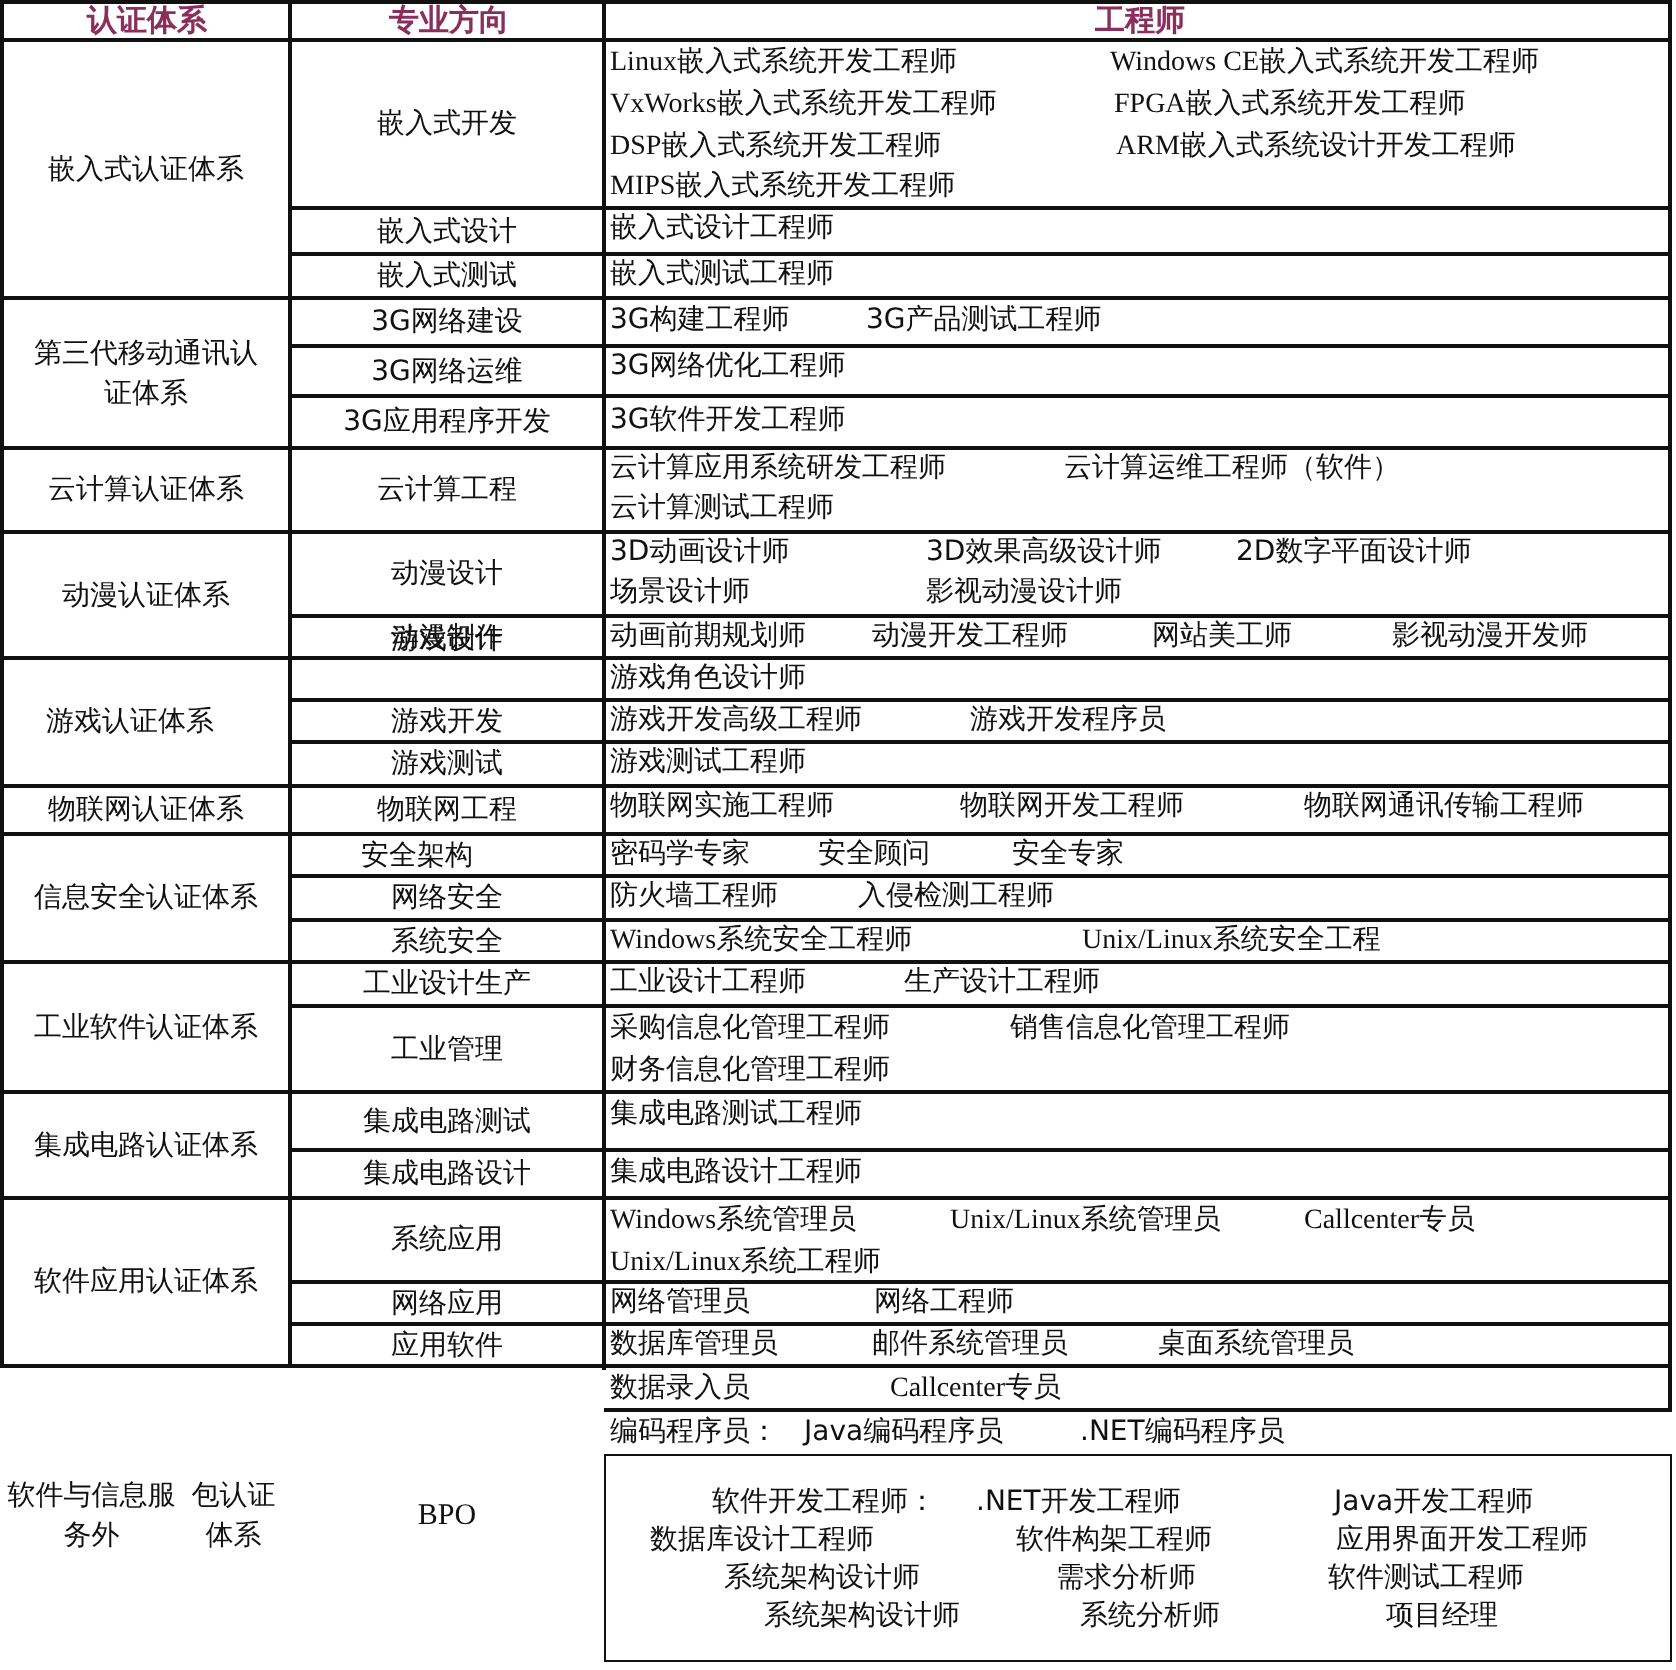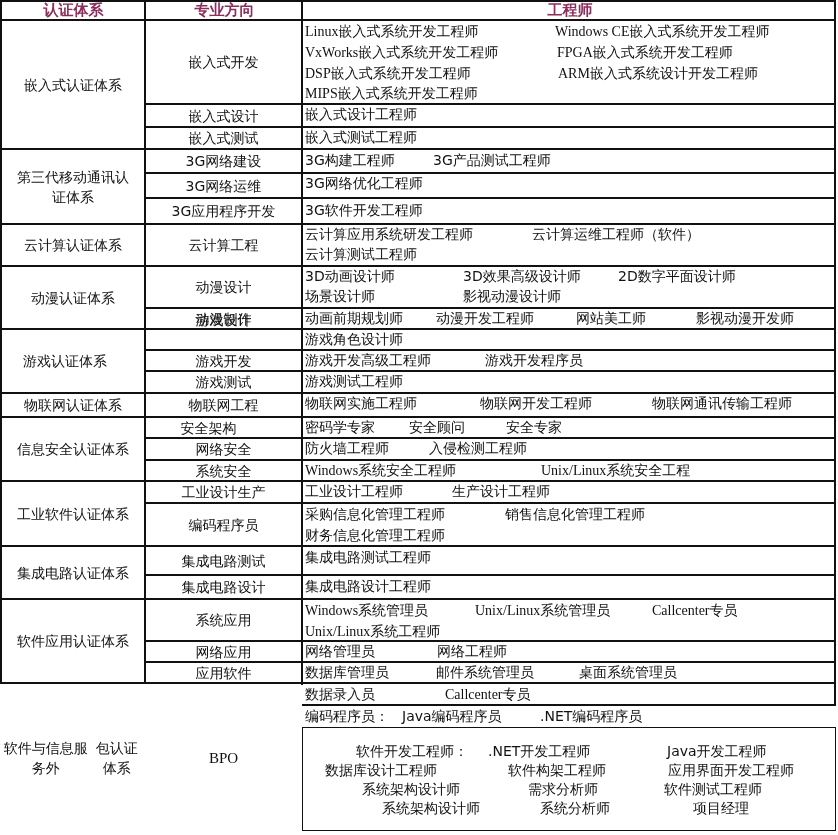--- a/index.html
+++ b/index.html
@@ -87,21 +87,21 @@
 <div class="cell-c" style="left:146px;top:267px;width:155px;height:40px">动漫设计</div>
 <div class="cell-c" style="left:146px;top:309px;width:155px;height:19px">动漫制作</div>
 <div class="cell-c" style="left:146px;top:310px;width:155px;height:19px">游戏设计</div>
 <div class="cell-c" style="left:146px;top:351px;width:155px;height:19px">游戏开发</div>
 <div class="cell-c" style="left:146px;top:372px;width:155px;height:20px">游戏测试</div>
 <div class="cell-c" style="left:146px;top:394px;width:155px;height:22px">物联网工程</div>
 <div class="cell-c" style="left:146px;top:418px;width:125px;height:19px">安全架构</div>
 <div class="cell-c" style="left:146px;top:439px;width:155px;height:20px">网络安全</div>
 <div class="cell-c" style="left:146px;top:461px;width:155px;height:19px">系统安全</div>
 <div class="cell-c" style="left:146px;top:482px;width:155px;height:20px">工业设计生产</div>
-<div class="cell-c" style="left:146px;top:504px;width:155px;height:41px">编码程序员</div>
+<div class="cell-c" style="left:146px;top:504px;width:155px;height:41px">工业管理</div>
 <div class="cell-c" style="left:146px;top:547px;width:155px;height:27px">集成电路测试</div>
 <div class="cell-c" style="left:146px;top:576px;width:155px;height:22px">集成电路设计</div>
 <div class="cell-c" style="left:146px;top:600px;width:155px;height:40px">系统应用</div>
 <div class="cell-c" style="left:146px;top:642px;width:155px;height:19px">网络应用</div>
 <div class="cell-c" style="left:146px;top:663px;width:155px;height:19px">应用软件</div>
 <div class="cell-c serif" style="left:146px;top:684px;width:155px;height:147px;font-size:15px">BPO</div>
 
 <div class="eng" style="left:305px;top:21px;width:530px;height:82px">
   <span class="serif" style="left:0;top:0">Linux嵌入式系统开发工程师</span>
   <span class="serif" style="left:250px;top:0">Windows CE嵌入式系统开发工程师</span>

